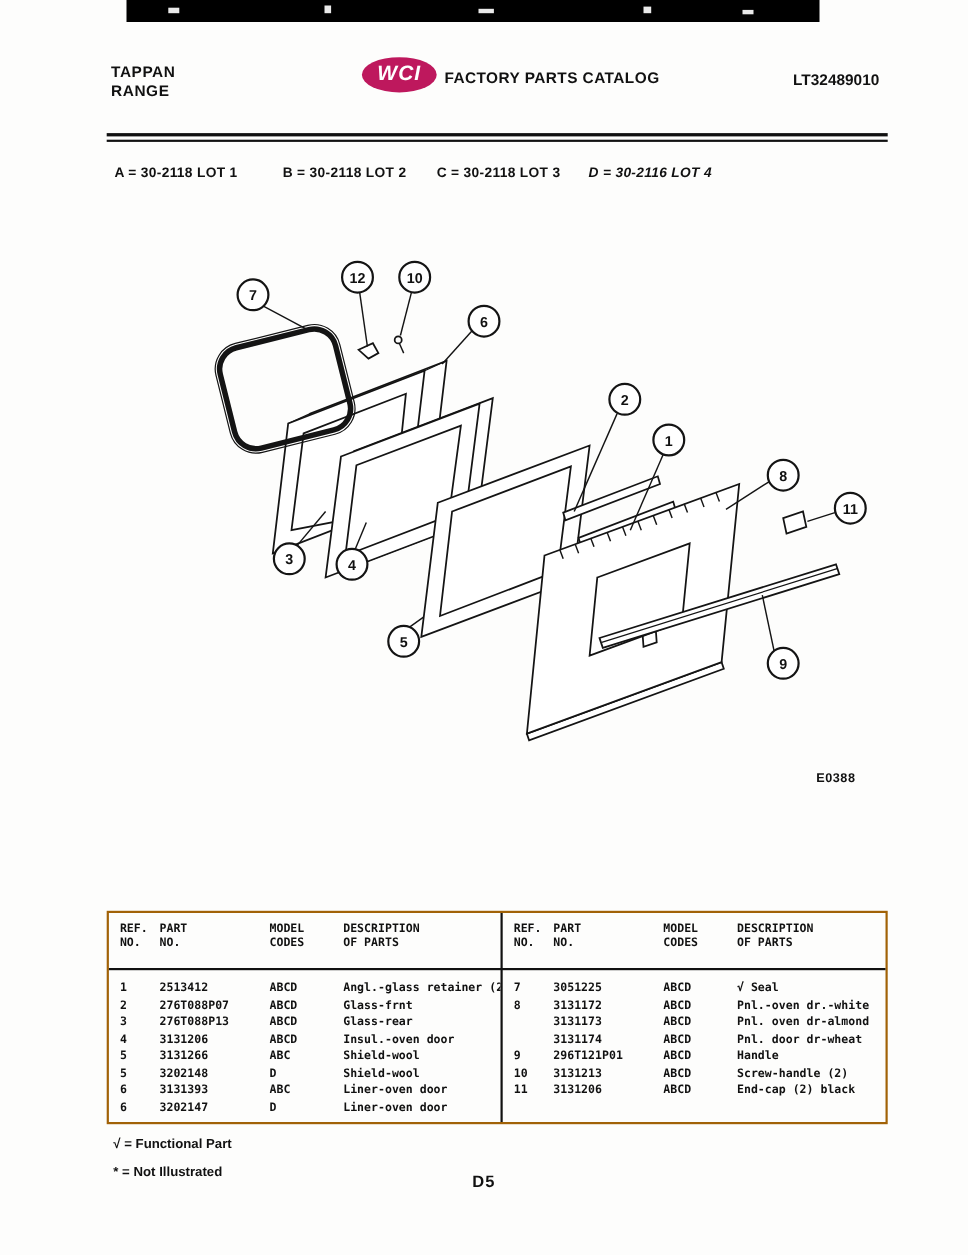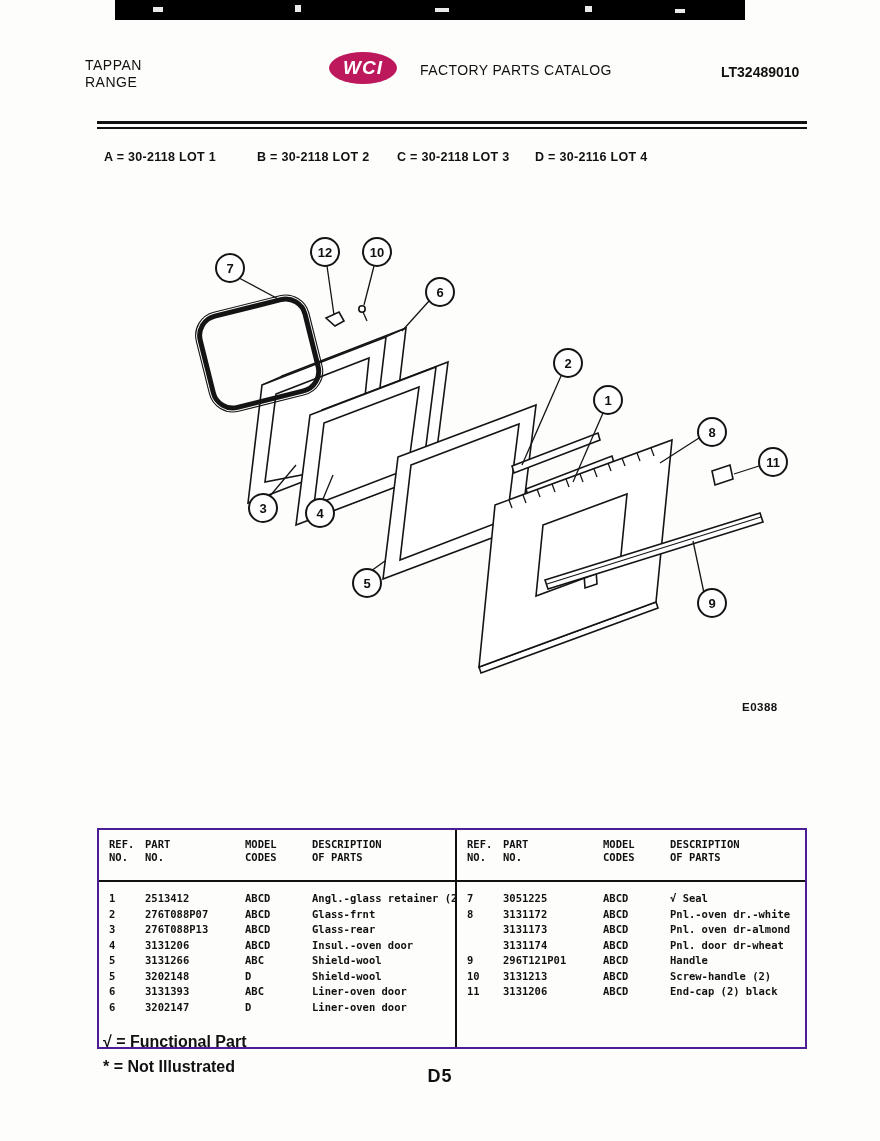--- a/index.html
+++ b/index.html
@@ -14,78 +14,78 @@
   }
 
   
   .scan-bar {
     position: absolute; left: 115px; top: 0; width: 630px; height: 20px;
     background: #000;
   }
   .scan-bar i { position: absolute; background: #e9e9e9; display: block; }
 
   
-  .brand { position: absolute; left: 85px; top: 57px; font-size: 14px; font-weight: 400; line-height: 17px; letter-spacing: .5px; }
+  .brand { position: absolute; left: 101px; top: 57px; font-size: 14px; font-weight: 700; line-height: 17px; letter-spacing: .5px; }
   .logo {
     position: absolute; left: 329px; top: 52px; width: 68px; height: 32px;
     background: #be185d; border-radius: 50%;
     color: #fff; font-style: italic; font-weight: 800; font-size: 19px;
     display: flex; align-items: center; justify-content: center; letter-spacing: 1px;
   }
-  .catalog-title { position: absolute; left: 420px; top: 62px; font-size: 14px; font-weight: 400; letter-spacing: .4px; }
+  .catalog-title { position: absolute; left: 404px; top: 62px; font-size: 14px; font-weight: 700; letter-spacing: .4px; }
   .pub-number { position: absolute; left: 721px; top: 64px; font-size: 14px; font-weight: 700; }
   .rule-thick { position: absolute; left: 97px; top: 121px; width: 710px; height: 3px; background: #111; }
   .rule-thin  { position: absolute; left: 97px; top: 127px; width: 710px; height: 2px; background: #111; }
 
   
   .lot { position: absolute; top: 150px; font-size: 12.5px; font-weight: 700; letter-spacing: .3px; }
-  .lot.a { left: 104px; } .lot.b { left: 257px; } .lot.c { left: 397px; } .lot.d { left: 535px; }
+  .lot.a { left: 104px; } .lot.b { left: 257px; } .lot.c { left: 397px; } .lot.d { left: 535px; font-style: italic; }
 
   
   .diagram { position: absolute; left: 0; top: 225px; width: 880px; height: 510px; }
   .diagram .part   { stroke: #141414; stroke-width: 1.6; fill: #fff; }
   .diagram .hollow { stroke: #141414; stroke-width: 1.6; fill: none; }
   .diagram .thin   { stroke: #141414; stroke-width: 1.1; fill: none; }
   .diagram .leader { stroke: #141414; stroke-width: 1.3; fill: none; }
   .diagram .callout circle { fill: #fff; stroke: #141414; stroke-width: 2; }
   .diagram .callout text {
     font-family: "Liberation Sans", sans-serif; font-size: 13px; font-weight: 700;
     fill: #111; text-anchor: middle;
   }
   .diagram .figcode {
     font-family: "Liberation Sans", sans-serif; font-size: 11.5px; font-weight: 700;
     fill: #111; letter-spacing: .5px;
   }
 
   
   .parts-box {
-    position: absolute; left: 97px; top: 828px; width: 710px; height: 221px;
-    border: 2px solid #4c1d95; display: flex;
+    position: absolute; left: 97px; top: 828px; width: 710px; height: 194px;
+    border: 2px solid #a16207; display: flex;
   }
   .parts-half { position: relative; height: 100%; }
   .parts-half.left  { width: 358px; border-right: 2px solid #111; }
   .parts-half.right { width: 348px; }
   .head-sep { position: absolute; left: 0; top: 50px; width: 100%; height: 2px; background: #111; }
 
   table.parts { width: 100%; border-collapse: collapse; table-layout: fixed;
     font-family: "DejaVu Sans Mono", monospace; font-weight: 700; font-size: 10.5px; color: #111; }
   table.parts th {
     text-align: left; vertical-align: top; white-space: pre-line;
     font-size: 10.5px; line-height: 13px; padding: 8px 0 0 0; height: 52px;
   }
   table.parts td { padding: 0; line-height: 15.5px; white-space: nowrap; overflow: hidden; }
   table.parts tr > *:first-child { padding-left: 10px; }
   table.parts tbody tr:first-child td { padding-top: 9px; }
   col.c-ref { width: 46px; } col.c-part { width: 100px; } col.c-codes { width: 67px; }
 
   
-  .footnote { position: absolute; left: 103px; font-size: 16px; font-weight: 700; }
+  .footnote { position: absolute; left: 103px; font-size: 12px; font-weight: 700; }
   .fn1 { top: 1033px; } .fn2 { top: 1058px; }
   .page-number { position: absolute; left: 0; top: 1066px; width: 880px; text-align: center;
-    font-size: 18px; font-weight: 700; letter-spacing: 1px; }
+    font-size: 15px; font-weight: 700; letter-spacing: 1px; }
 </style>
 </head>
 <body>
 
 <div class="page">
 
   <div class="scan-bar">
     <i style="left:38px;top:7px;width:10px;height:5px"></i>
     <i style="left:180px;top:5px;width:6px;height:7px"></i>
     <i style="left:320px;top:8px;width:14px;height:4px"></i>

